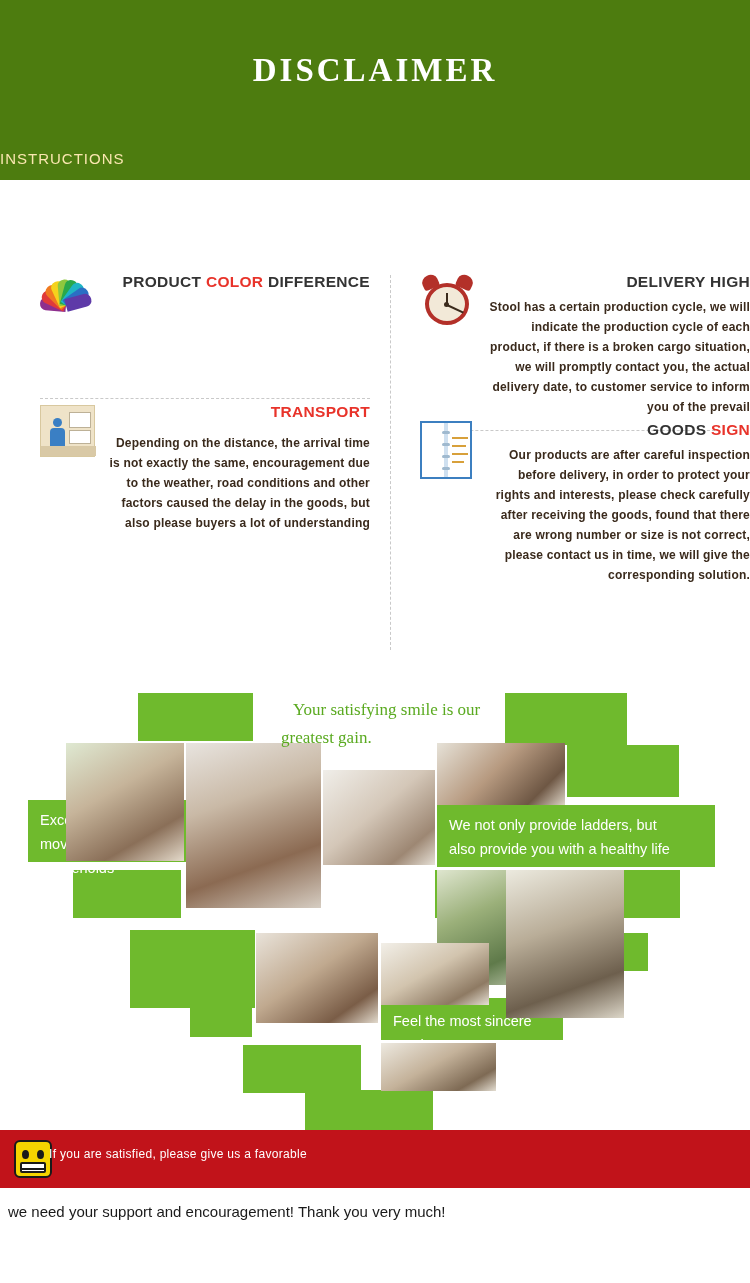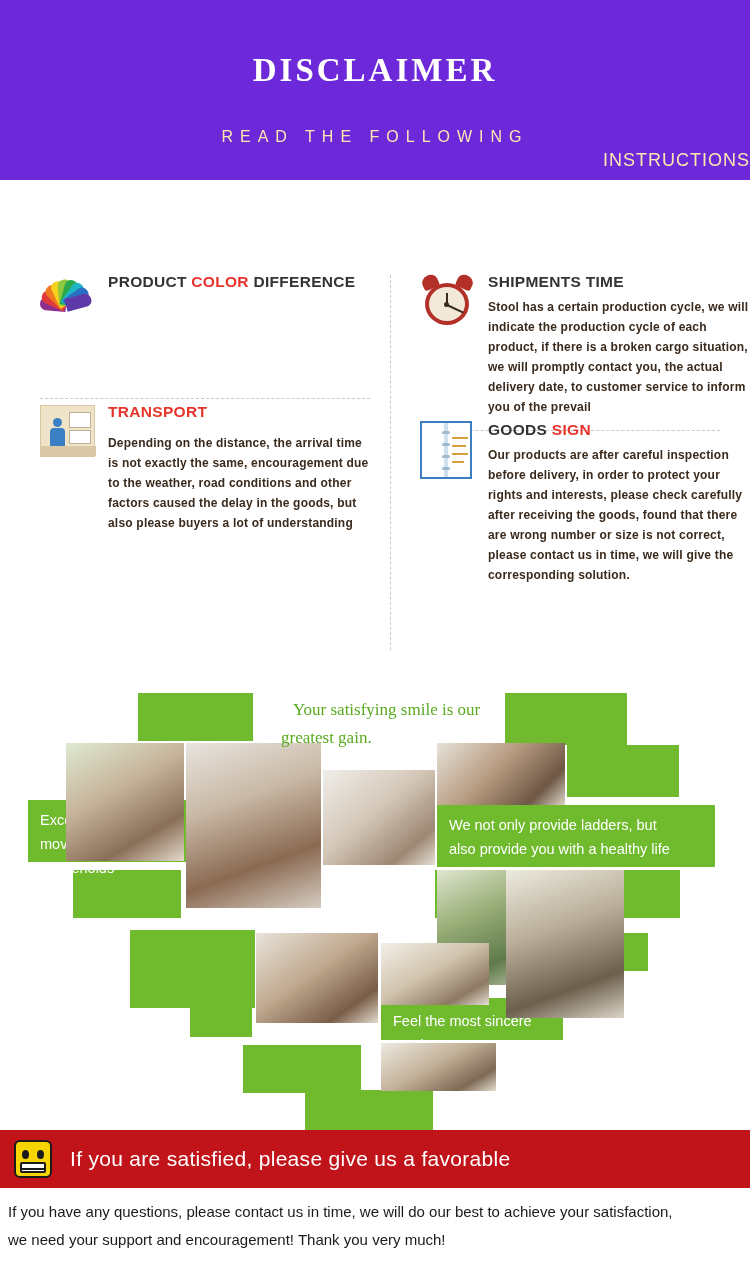--- a/index.html
+++ b/index.html
@@ -15,21 +15,21 @@
     width: 750px;
     height: 1283px;
     background: #ffffff;
   }
 
   
   .header {
     position: relative;
     width: 750px;
     height: 180px;
-    background: #6d28d9;
+    background: #4d7c0f;
   }
   .header-title {
     position: absolute;
     top: 52px;
     left: 0;
     width: 750px;
     text-align: center;
     font-size: 33px;
     font-weight: bold;
     letter-spacing: 3px;
@@ -44,22 +44,22 @@
     text-align: center;
     font-size: 16px;
     letter-spacing: 7px;
     color: #fbe7b0;
   }
   .header-sub2 {
     position: absolute;
     top: 150px;
     left: 0;
     width: 750px;
-    text-align: right;
-    font-size: 18px;
+    text-align: left;
+    font-size: 15px;
     letter-spacing: 1px;
     color: #fbe7b0;
   }
 
   
   .intro {
     position: absolute;
     top: 195px;
     left: 88px;
     width: 600px;
@@ -84,20 +84,21 @@
   }
   .feat .icon {
     position: absolute;
     left: 0;
     top: 0;
     width: 55px;
     height: 55px;
   }
   .feat .body {
     margin-left: 68px;
+    text-align: right;
   }
   .feat h3 {
     font-size: 15.5px;
     font-weight: bold;
     color: #333333;
     letter-spacing: 0.3px;
     margin-bottom: 6px;
     font-family: "Liberation Sans", sans-serif;
   }
   .feat h3 .red { color: #e8332a; }
@@ -276,44 +277,43 @@
     position: absolute; left: 4px; top: 20px;
     width: 26px; height: 11px; background: #ffffff;
     border: 2px solid #1a1a1a; border-radius: 2px;
   }
   .fav-mouth::after {
     content: ""; position: absolute; left: 0; top: 4px;
     width: 22px; height: 2px; background: #1a1a1a;
   }
   .fav-text {
     position: absolute;
-    left: 70px; top: 17px;
+    left: 49px; top: 17px;
     color: #ffffff;
-    font-size: 21px;
+    font-size: 12px;
     letter-spacing: 0.3px;
   }
 
   
   .footer {
     position: absolute;
     top: 1198px; left: 8px;
     width: 740px;
     font-size: 15px;
     line-height: 28px;
     color: #1a1a1a;
   }
 </style>
 </head>
 <body>
 
 <div class="page">
 
   <div class="header">
     <div class="header-title">DISCLAIMER</div>
-    <div class="header-sub1">READ THE FOLLOWING</div>
     <div class="header-sub2">INSTRUCTIONS</div>
   </div>
 
 
   <div class="divider-v"></div>
   <div class="divider-h-left"></div>
   <div class="divider-h-right"></div>
 
   <div class="features">
 
@@ -341,21 +341,21 @@
         <div class="icon-clock">
           <div class="clock-bellL"></div>
           <div class="clock-bellR"></div>
           <div class="clock-face"></div>
           <div class="clock-hand clock-h"></div>
           <div class="clock-hand clock-m"></div>
           <div class="clock-dot"></div>
         </div>
       </div>
       <div class="body">
-        <h3><span>SHIPMENTS TIME</span><span class="red"></span><span></span></h3>
+        <h3><span>DELIVERY HIGH</span><span class="red"></span><span></span></h3>
         <p>Stool has a certain production cycle, we will indicate the production cycle of each product, if there is a broken cargo situation, we will promptly contact you, the actual delivery date, to customer service to inform you of the prevail</p>
       </div>
     </div>
 
     <div class="feat feat-transport">
       <div class="icon">
         <div class="icon-truck">
           <div class="truck-box"></div>
           <div class="truck-box2"></div>
           <div class="truck-person-head"></div>
@@ -433,17 +433,16 @@
   <div class="fav-bar">
     <div class="fav-emoji">
       <div class="fav-eye l"></div>
       <div class="fav-eye r"></div>
       <div class="fav-mouth"></div>
     </div>
     <div class="fav-text">If you are satisfied, please give us a favorable</div>
   </div>
 
   <div class="footer">
-    <div>If you have any questions, please contact us in time, we will do our best to achieve your satisfaction,</div>
     <div>we need your support and encouragement! Thank you very much!</div>
   </div>
 
 </div>
 
 </body></html>

